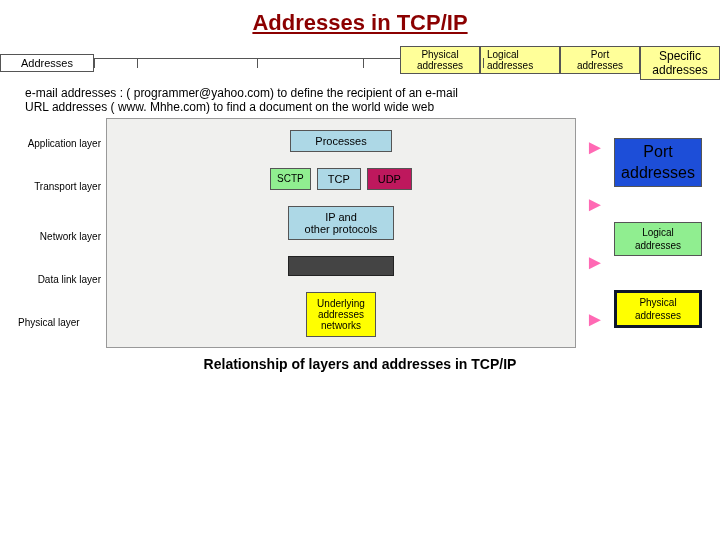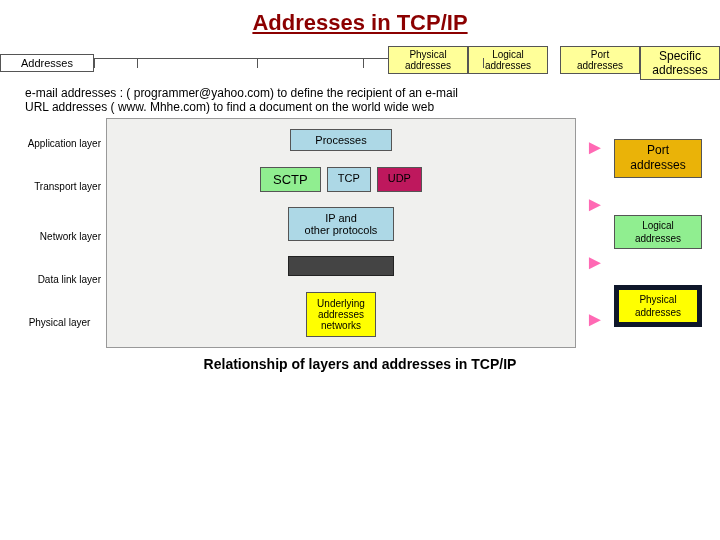--- a/index.html
+++ b/index.html
@@ -33,49 +33,49 @@
   <div style="position:relative;width:430px;height:10px;">
     <div style="position:absolute;top:0;left:0;width:100%;height:1px;background:#555;"></div>
 
     <div style="position:absolute;top:0;left:42px;width:1px;height:10px;background:#555;"></div>
     <div style="position:absolute;top:0;left:162px;width:1px;height:10px;background:#555;"></div>
     <div style="position:absolute;top:0;left:268px;width:1px;height:10px;background:#555;"></div>
     <div style="position:absolute;top:0;left:388px;width:1px;height:10px;background:#555;"></div>
   </div>
   <div style="width:430px;display:flex;justify-content:space-between;align-items:flex-start;">
     <div style="background:#FFFF99;border:1px solid #555;font-size:10px;text-align:center;padding:2px 6px;width:80px;">Physical<br>addresses</div>
-    <div style="background:#FFFF99;border:1px solid #555;font-size:10px;text-align:center;padding:2px 6px;width:80px;">Logical<br>addresses</div>
-    <div style="background:#FFFF99;border:1px solid #555;font-size:10px;text-align:center;padding:2px 6px;width:80px;margin-left:12px;">Port<br>addresses</div>
+    <div style="background:#FFFF99;border:1px solid #555;font-size:10px;text-align:left;padding:2px 6px;width:80px;">Logical<br>addresses</div>
+    <div style="background:#FFFF99;border:1px solid #555;font-size:10px;text-align:center;padding:2px 6px;width:80px;">Port<br>addresses</div>
     <div style="background:#FFFF99;border:1px solid #555;font-size:12px;text-align:center;padding:2px 6px;width:80px;">Specific<br>addresses</div>
   </div>
 </div>
 
 <div style="margin:6px 25px 4px 25px;font-size:12px;">
   <div>e-mail addresses :  ( programmer@yahoo.com) to define the recipient of an e-mail</div>
   <div>URL addresses     ( www. Mhhe.com) to find a document on the world wide web</div>
 </div>
 
 <div style="display:flex;margin:2px 18px 0 18px;align-items:stretch;min-height:230px;">
 
   <div style="width:88px;display:flex;flex-direction:column;justify-content:space-around;padding:4px 0;">
     <div style="font-size:10px;text-align:right;padding-right:5px;">Application layer</div>
     <div style="font-size:10px;text-align:right;padding-right:5px;">Transport layer</div>
     <div style="font-size:10px;text-align:right;padding-right:5px;margin-top:8px;">Network layer</div>
     <div style="font-size:10px;text-align:right;padding-right:5px;">Data link layer</div>
-    <div style="font-size:10px;text-align:center;padding-right:5px;">Physical layer</div>
+    <div style="font-size:10px;text-align:left;padding-right:5px;">Physical layer</div>
   </div>
 
   <div style="flex:1;border:1px solid #999;background:#f0f0ee;display:flex;flex-direction:column;justify-content:space-around;padding:4px 6px;gap:3px;">
 
     <div style="display:flex;justify-content:center;">
       <div style="background:#ADD8E6;border:1px solid #555;font-size:11px;text-align:center;padding:4px 24px;">Processes</div>
     </div>
 
     <div style="display:flex;justify-content:center;gap:6px;">
-      <div style="background:#90EE90;border:1px solid #555;font-size:13px;text-align:center;padding:4px 12px;">SCTP</div>
+      <div style="background:#90EE90;border:1px solid #555;font-size:10px;text-align:center;padding:4px 6px;">SCTP</div>
       <div style="background:#ADD8E6;border:1px solid #555;font-size:11px;text-align:center;padding:4px 10px;">TCP</div>
       <div style="background:#be185d;border:1px solid #555;font-size:11px;text-align:center;padding:4px 10px;">UDP</div>
     </div>
 
     <div style="display:flex;justify-content:center;">
       <div style="background:#ADD8E6;border:1px solid #555;font-size:11px;text-align:center;padding:4px 16px;white-space:pre-line;">IP and
 other protocols</div>
     </div>
 
     <div style="display:flex;justify-content:center;">
@@ -90,23 +90,23 @@
   </div>
 
   <div style="width:38px;display:flex;flex-direction:column;justify-content:space-around;align-items:center;">
     <div style="color:#FF69B4;font-size:20px;line-height:1;">►</div>
     <div style="color:#FF69B4;font-size:20px;line-height:1;">►</div>
     <div style="color:#FF69B4;font-size:20px;line-height:1;">►</div>
     <div style="color:#FF69B4;font-size:20px;line-height:1;">►</div>
   </div>
 
   <div style="width:88px;display:flex;flex-direction:column;justify-content:space-around;gap:3px;padding:4px 0;">
-    <div style="background:#eab308;border:1px solid #555;font-size:12px;text-align:center;padding:3px 4px;line-height:1.3;">Port
+    <div style="background:#1d4ed8;border:1px solid #555;font-size:16px;text-align:center;padding:3px 4px;line-height:1.3;">Port
 addresses</div>
     <div style="background:#90EE90;border:1px solid #555;font-size:10px;text-align:center;padding:3px 4px;line-height:1.3;">Logical
 addresses</div>
-    <div style="background:#FFFF00;border:5px solid #0f172a;font-size:10px;text-align:center;padding:3px 4px;line-height:1.3;">Physical
+    <div style="background:#FFFF00;border:3px solid #0f172a;font-size:10px;text-align:center;padding:3px 4px;line-height:1.3;">Physical
 addresses</div>
   </div>
 
 </div>
 
 <div style="text-align:center;font-size:14px;font-weight:bold;margin-top:8px;">Relationship of layers and addresses in TCP/IP</div>
 
 </body></html>

